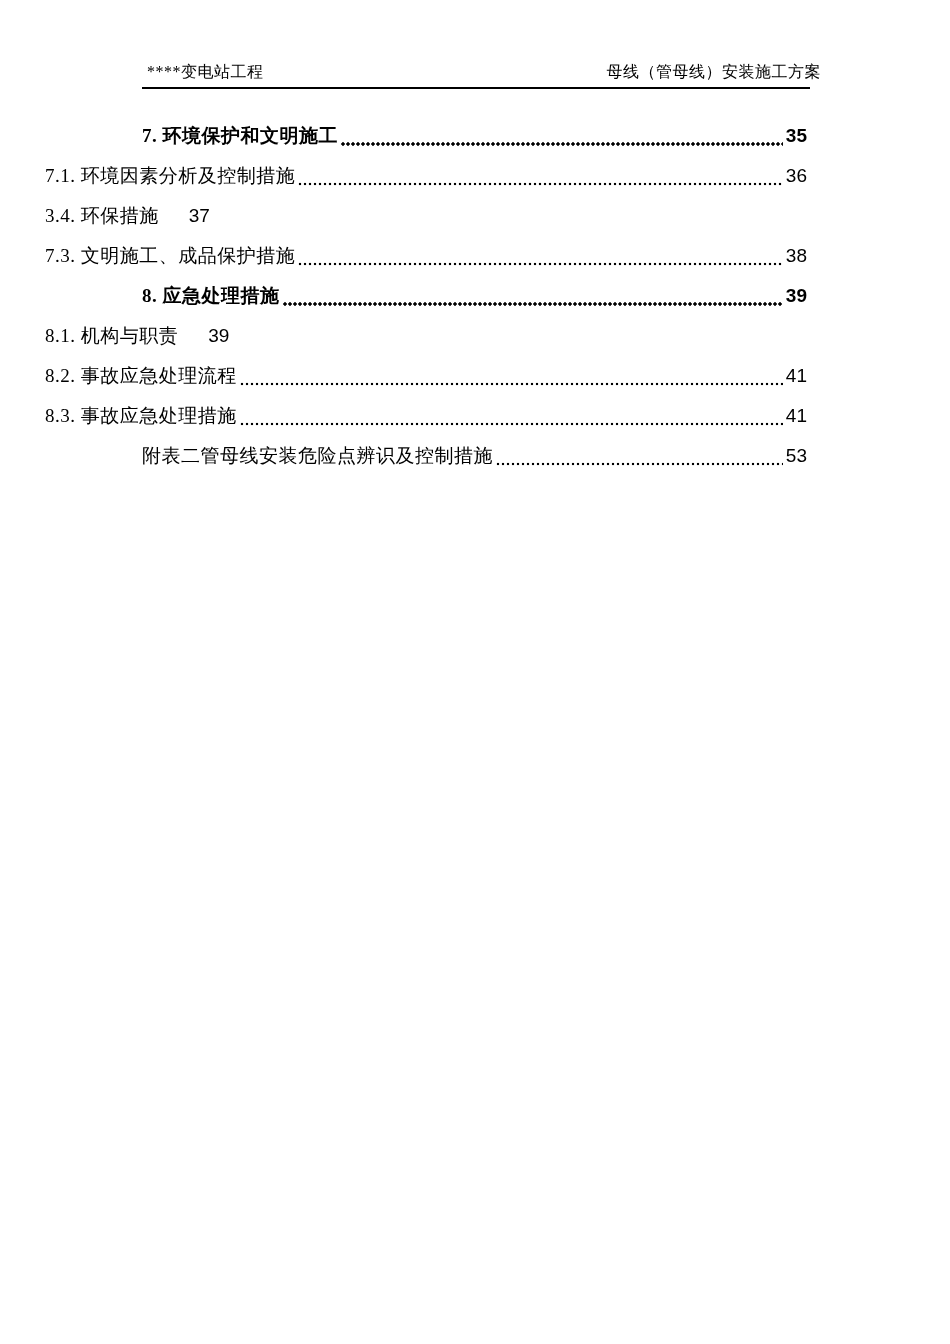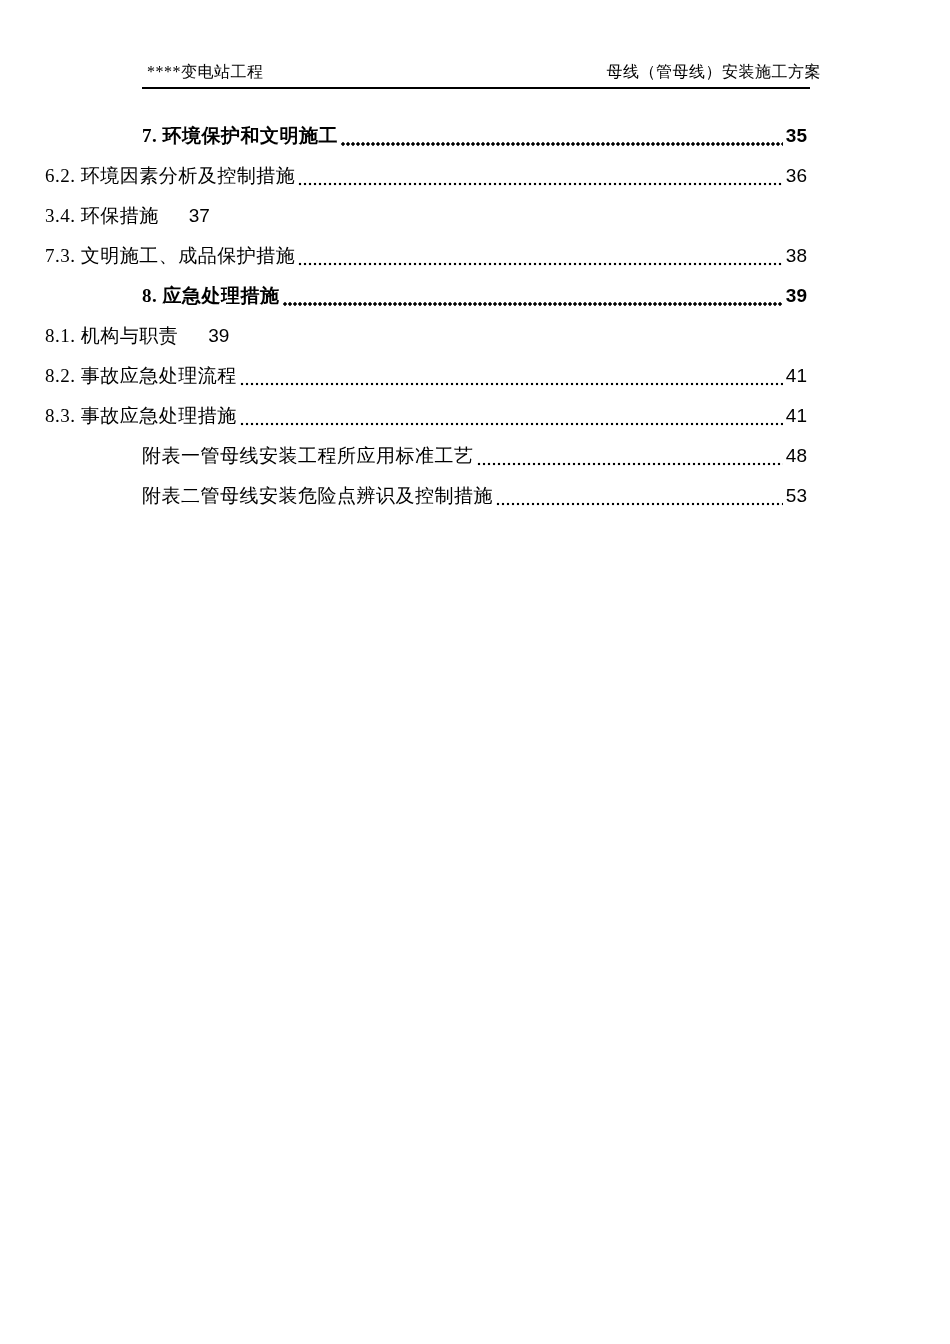--- a/index.html
+++ b/index.html
@@ -94,21 +94,21 @@
 
   <div class="toc">
 
     <div class="toc-row lvl1 bold">
       <span class="toc-label">7. 环境保护和文明施工</span>
       <span class="leader"></span>
       <span class="toc-page">35</span>
     </div>
 
     <div class="toc-row">
-      <span class="toc-label">6.2. 环境因素分析及控制措施</span>
+      <span class="toc-label">7.1. 环境因素分析及控制措施</span>
       <span class="leader"></span>
       <span class="toc-page">36</span>
     </div>
 
     <div class="toc-row no-leader">
       <span class="toc-label">3.4. 环保措施</span>
 
       <span class="toc-page">37</span>
     </div>
 
@@ -137,25 +137,20 @@
     </div>
 
     <div class="toc-row">
       <span class="toc-label">8.3. 事故应急处理措施</span>
       <span class="leader"></span>
       <span class="toc-page">41</span>
     </div>
 
 
 
-    <div class="toc-row lvl1">
-      <span class="toc-label">附表一管母线安装工程所应用标准工艺</span>
-      <span class="leader"></span>
-      <span class="toc-page">48</span>
-    </div>
 
     <div class="toc-row lvl1">
       <span class="toc-label">附表二管母线安装危险点辨识及控制措施</span>
       <span class="leader"></span>
       <span class="toc-page">53</span>
     </div>
 
   </div>
 </div>
 

